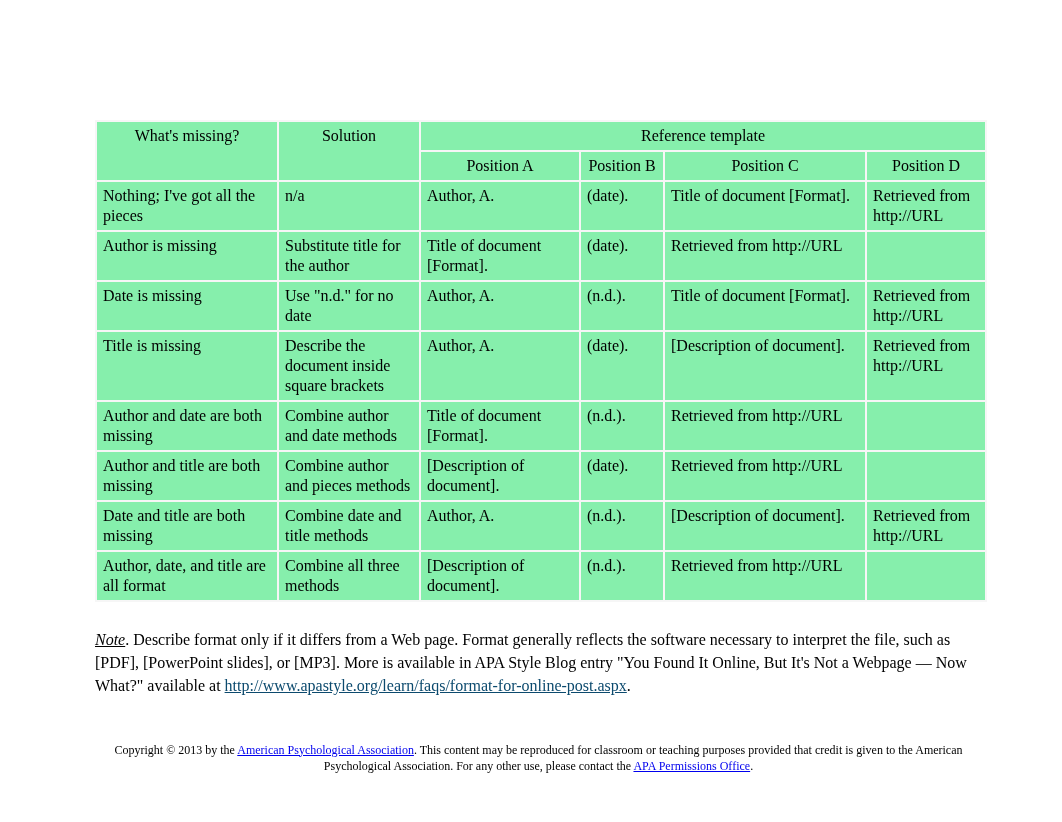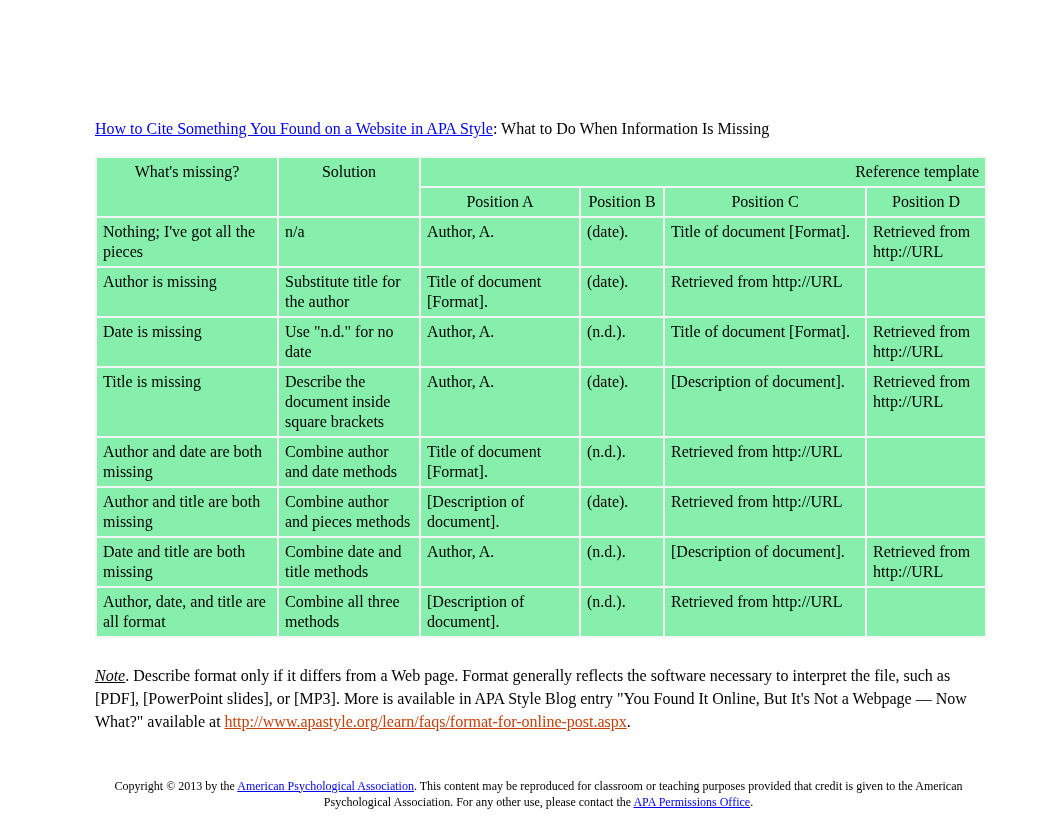--- a/index.html
+++ b/index.html
@@ -41,28 +41,28 @@
     background: #86efac;
     padding: 4px 6px;
     vertical-align: top;
     font-weight: normal;
     text-align: left;
     font-size: 16px;
     line-height: 1.25;
     word-wrap: break-word;
   }
   th { text-align: center; }
-  th.span { text-align: right; }
+  th.span { text-align: center; }
   .note {
     margin-top: 26px;
     font-size: 16px;
     line-height: 1.45;
   }
   .note a {
-    color: #c2410c;
+    color: #0c4a6e;
     text-decoration: underline;
   }
   .note-label {
     text-decoration: underline;
     margin-top: 29px;
   }
   .note-label-ital {
     font-style: italic;
   }
   .copyright {
@@ -74,23 +74,20 @@
   .copyright a {
     color: #0000ee;
     text-decoration: underline;
   }
 </style>
 </head>
 <body>
 
 <div class="page">
 
-  <div class="title-line">
-    <a href="#">How to Cite Something You Found on a Website in APA Style</a><span>: What to Do When Information Is Missing</span>
-  </div>
 
   <table>
     <colgroup>
       <col class="c0">
         <col class="c1">
         <col class="c2">
         <col class="c3">
         <col class="c4">
         <col class="c5">
     </colgroup>

